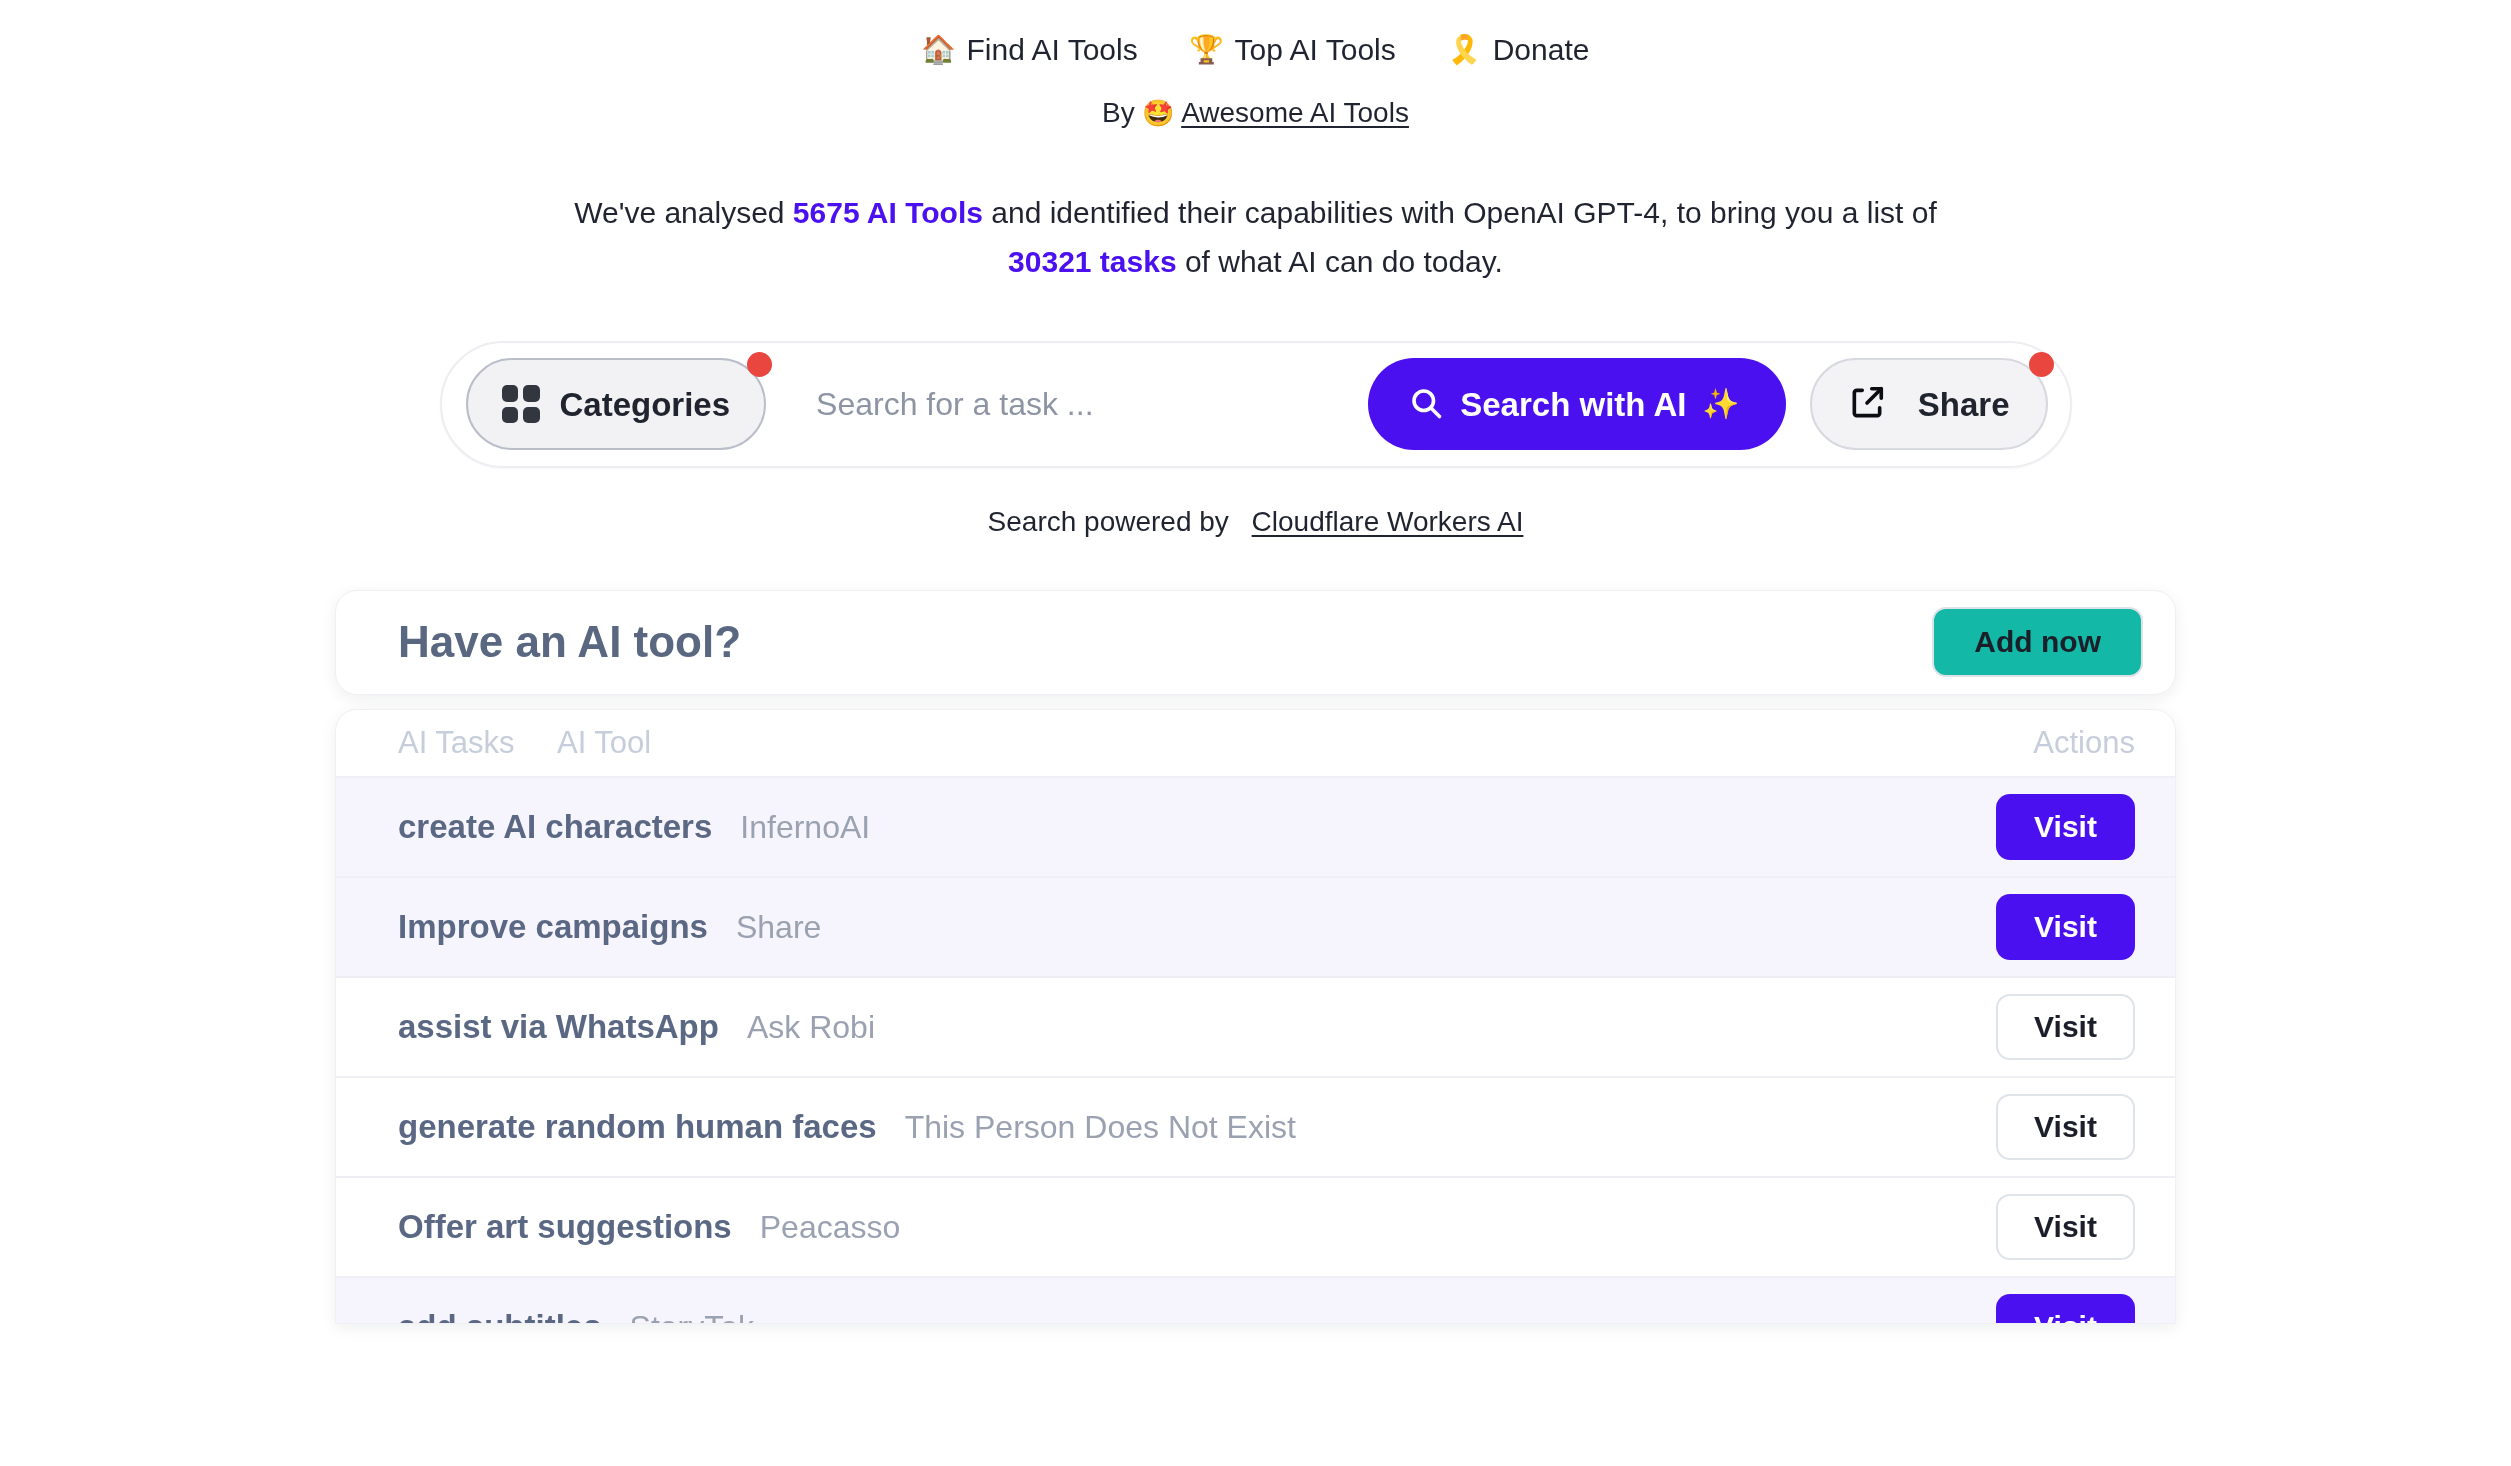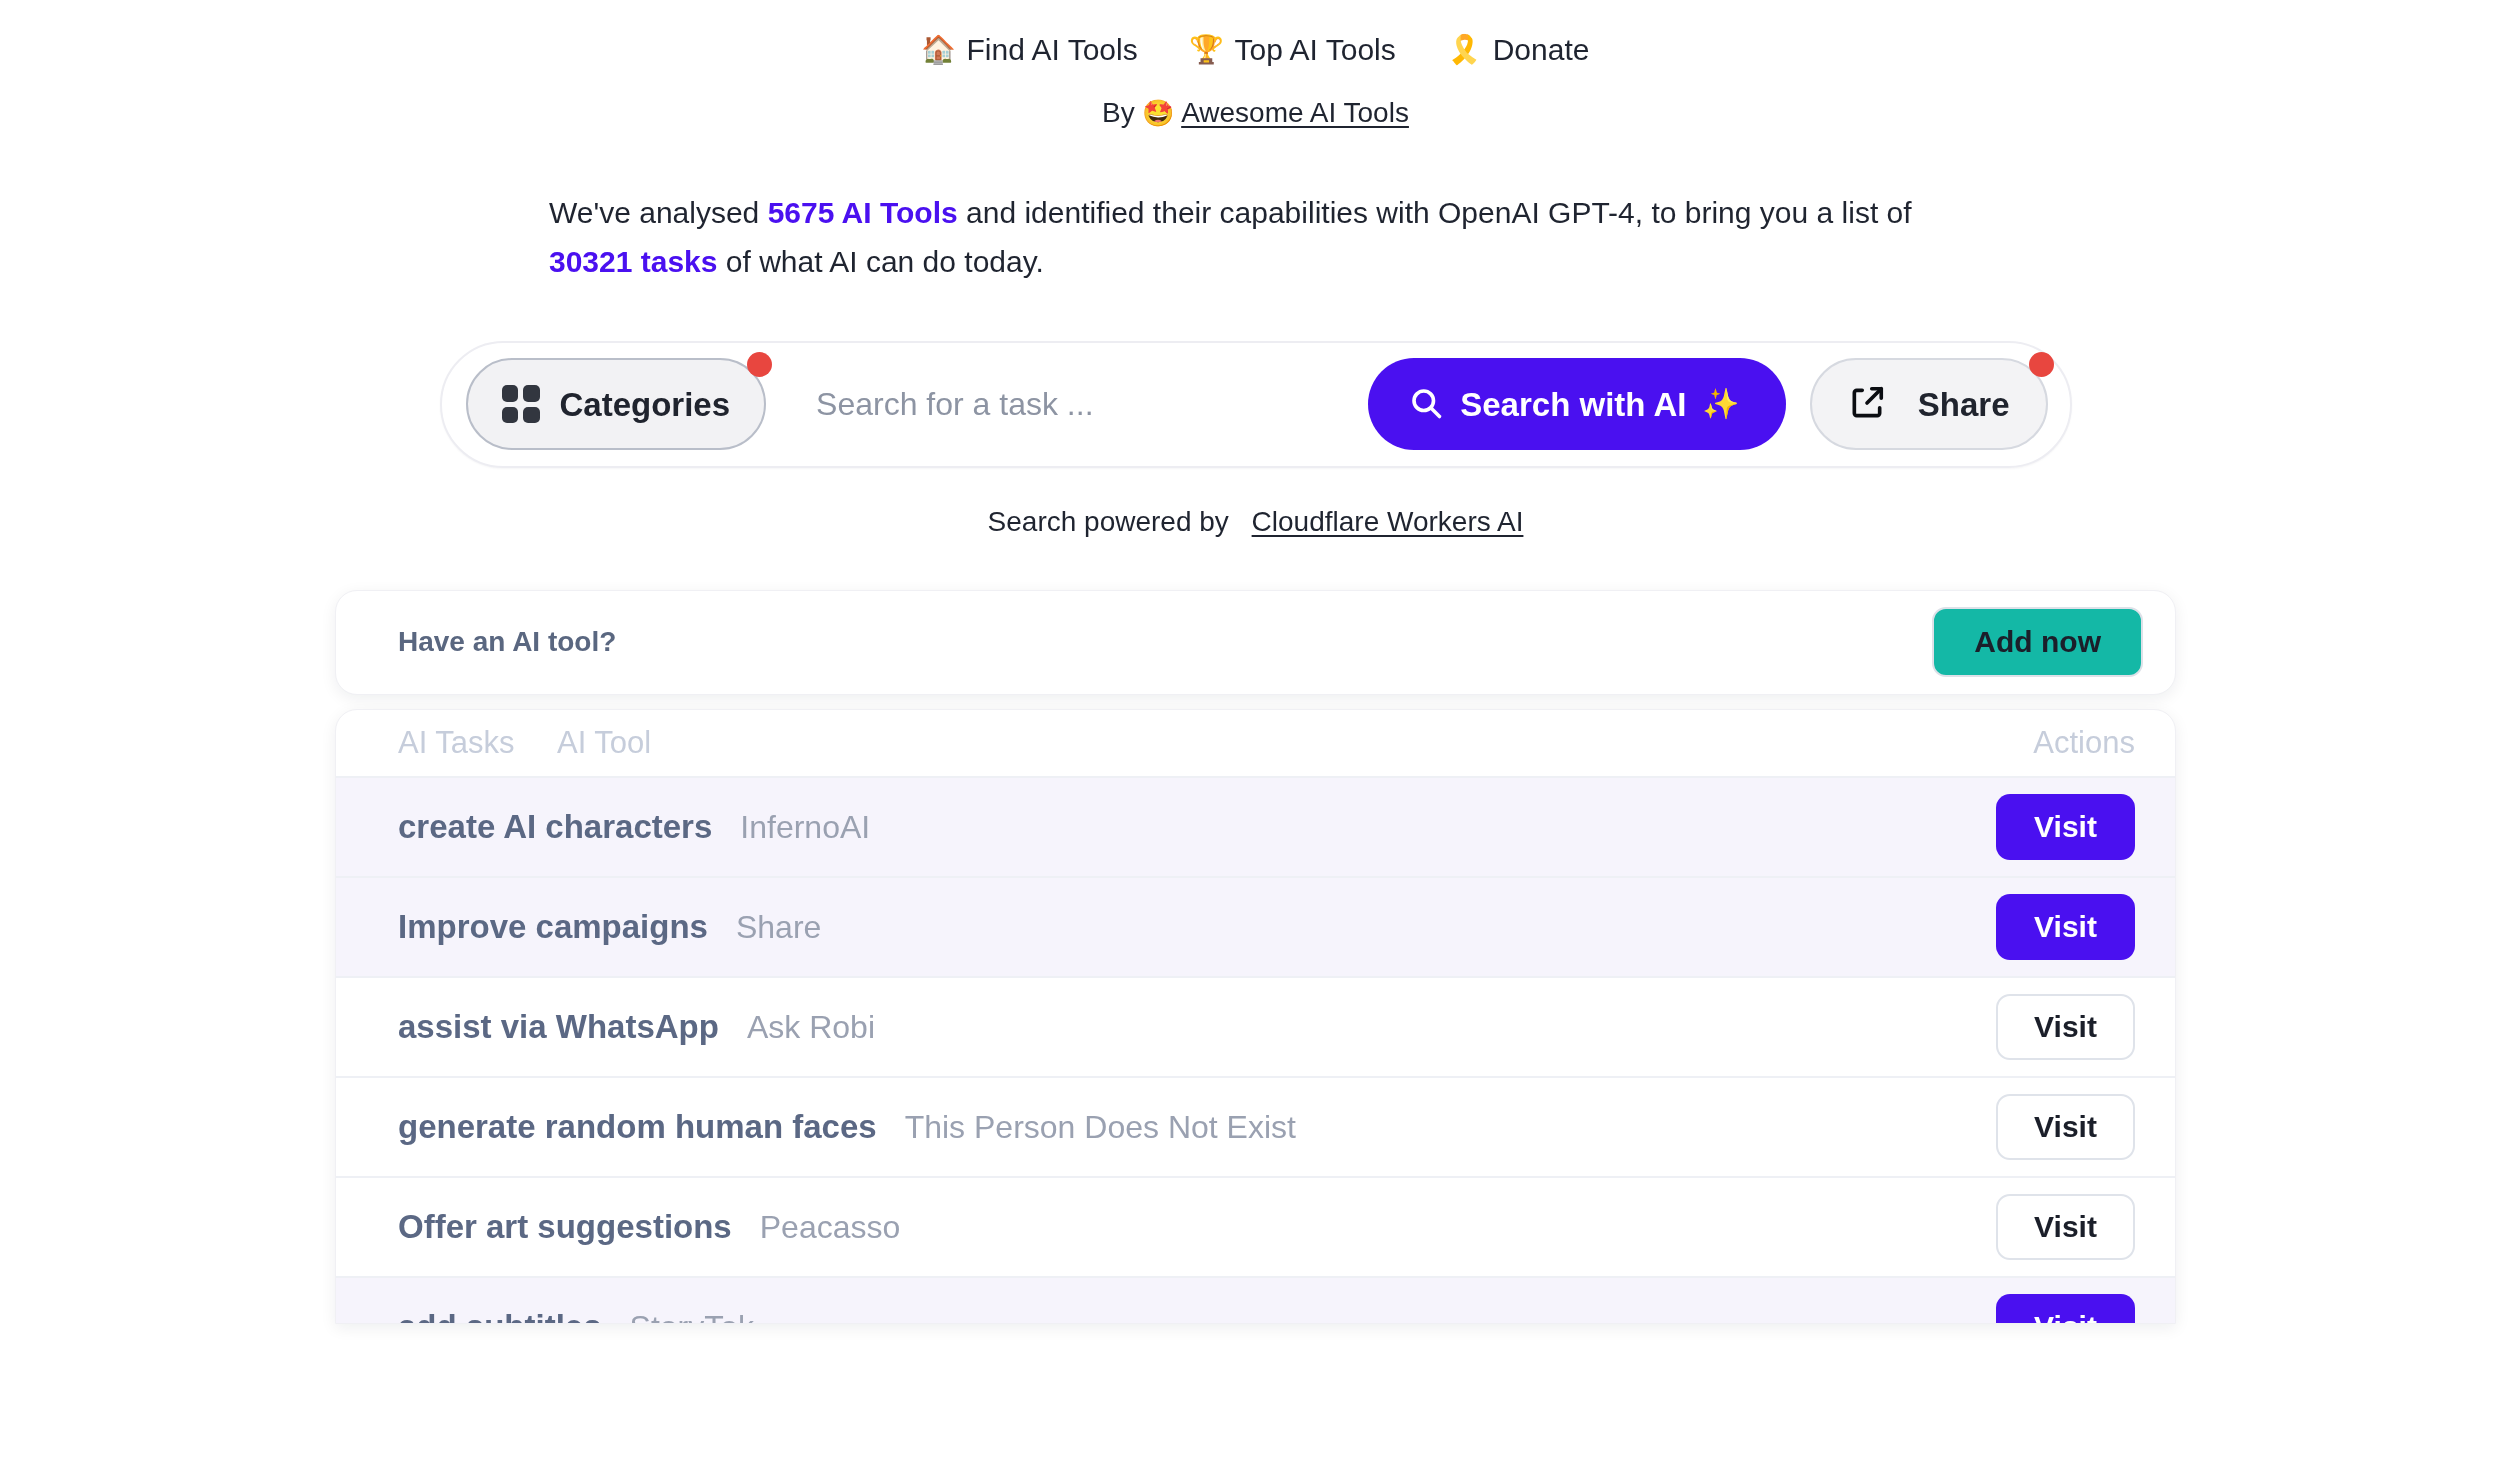--- a/index.html
+++ b/index.html
@@ -62,21 +62,21 @@
   .byline a {
     color: #1f2430;
     text-decoration: underline;
     text-underline-offset: 4px;
   }
 
   
   .desc {
     margin: 58px auto 0 auto;
     width: 1413px;
-    text-align: left;
+    text-align: center;
     font-size: 30px;
     line-height: 1.65;
     color: #1f2430;
   }
   .desc b { color: #4a10f0; font-weight: 700; }
 
   
   .searchwrap {
     margin: 54px auto 0 auto;
     width: 1632px;
@@ -210,21 +210,21 @@
 
   .promo-card {
     margin-top: 52px;
     height: 105px;
     display: flex;
     align-items: center;
     justify-content: space-between;
     padding: 0 32px 0 62px;
   }
   .promo-title {
-    font-size: 28px;
+    font-size: 44px;
     font-weight: 700;
     color: #5a6780;
   }
   .add-btn {
     height: 70px;
     padding: 0 40px;
     border: 2px solid #dde1e8;
     border-radius: 14px;
     background: #14b8a6;
     font-family: "Liberation Sans", sans-serif;

